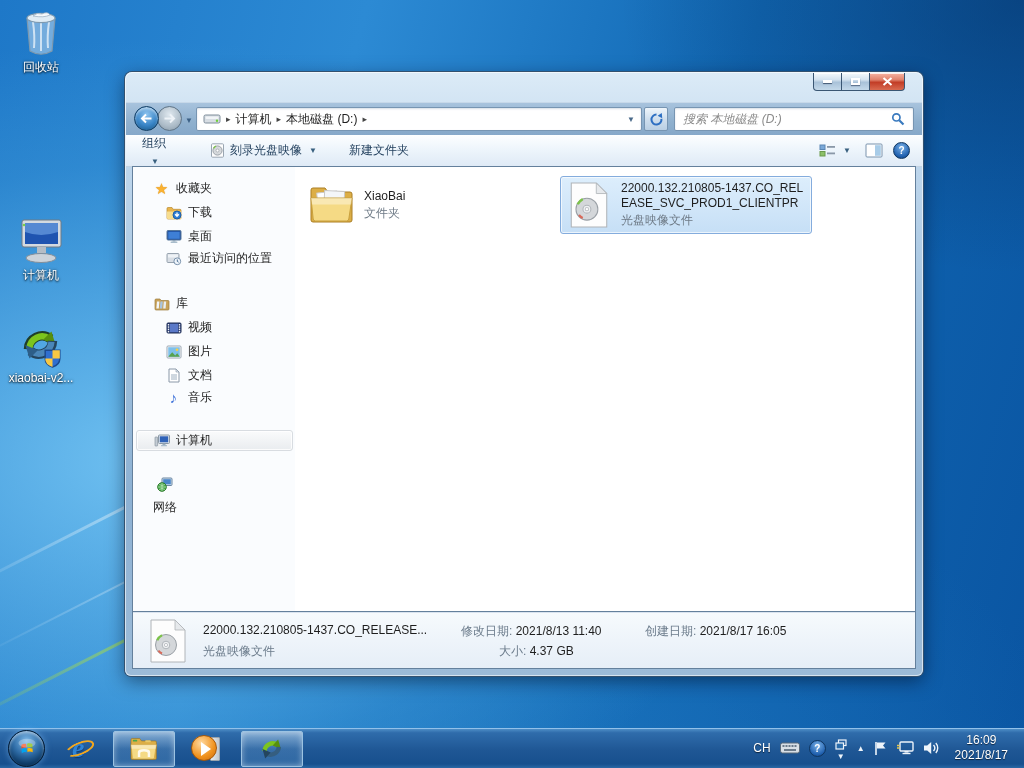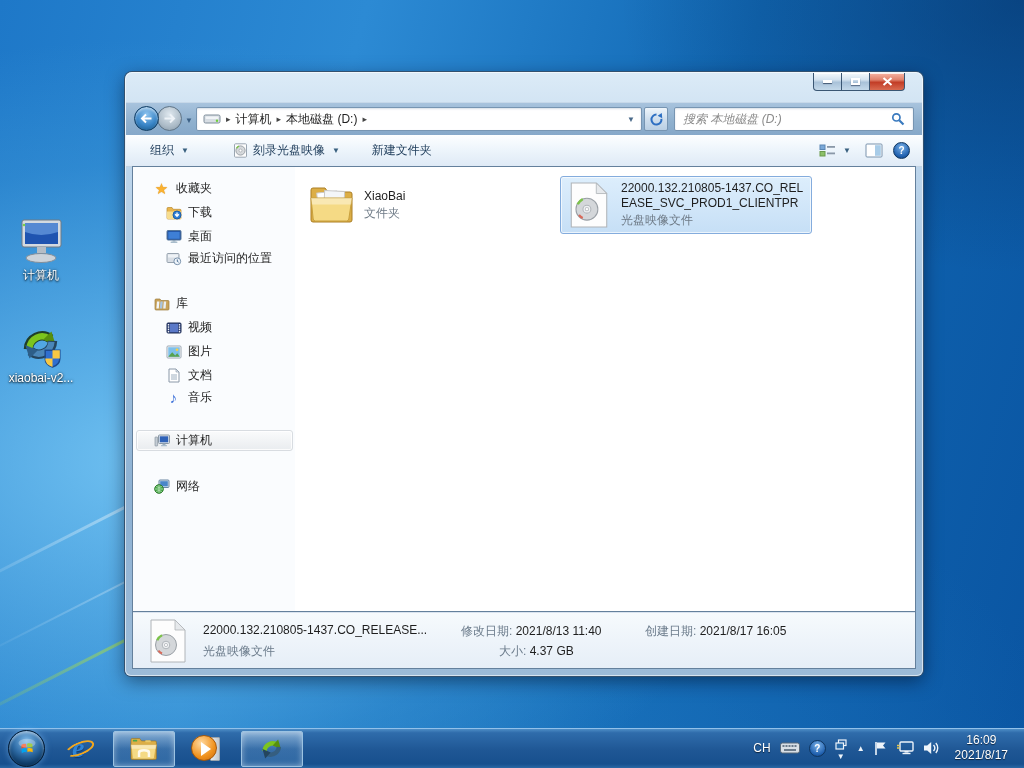--- a/index.html
+++ b/index.html
@@ -107,20 +107,31 @@
   .tri { font-size:8px; color:#eef4fa; }
 </style>
 </head>
 <body>
 
 <div class="desktop">
   <div class="streak s1"></div>
   <div class="streak s2"></div>
   <div class="streak s3"></div>
 
+  <div class="dicon" style="left:3px;top:10px;">
+    <div class="art">
+      <svg width="40" height="46" viewBox="0 0 40 46">
+        <path d="M6,8 L9,41 q11,6.5 22,0 L34,8" fill="rgba(186,214,236,.55)" stroke="#7e99ae" stroke-width="1.2"></path>
+        <path d="M12,12 q2,14 1,26 M20,13 v28 M28,12 q-2,14 -1,26" stroke="rgba(255,255,255,.65)" stroke-width="2" fill="none"></path>
+        <ellipse cx="20" cy="8" rx="14" ry="4.6" fill="#dfecf5" stroke="#7e99ae" stroke-width="1.2"></ellipse>
+        <path d="M12,6 q4,-4 9,-2 q6,-3 8,1 q-6,3 -17,1z" fill="#f4f8fb" stroke="#9fb4c6" stroke-width=".8"></path>
+      </svg>
+    </div>
+    <div class="dlabel">回收站</div>
+  </div>
 
 
   <div class="dicon" style="left:3px;top:218px;">
     <div class="art">
       <svg width="52" height="46" viewBox="0 0 52 46">
         <rect x="7" y="2" width="39" height="27" rx="2" fill="#d4dae0" stroke="#6e7a86"></rect>
         <rect x="10" y="5" width="33" height="21" fill="#1f54b0"></rect>
         <path d="M10,5 h33 v9 q-17,6 -33,0z" fill="rgba(130,180,240,.55)"></path>
         <circle cx="9" cy="7" r="1.3" fill="#7ad14a"></circle>
         <path d="M22,29 h9 v6 h-9z" fill="#b4bdc6"></path>
@@ -198,21 +209,21 @@
 
     <div class="searchbox">
       <span class="ph">搜索 本地磁盘 (D:)</span>
       <svg width="14" height="14" viewBox="0 0 14 14">
         <circle cx="5.4" cy="5.4" r="3.6" stroke="#3a7abf" stroke-width="1.7" fill="none"></circle>
         <path d="M8.2,8.2 L12.5,12.5" stroke="#3a7abf" stroke-width="2.2"></path>
       </svg>
     </div>
 
     <div class="cmdbar">
-      <div class="cmd" style="margin-left:16px;">
+      <div class="cmd" style="margin-left:8px;flex-direction:column;">
         <span>组织</span>
         <span class="da">▼</span>
       </div>
       <div class="cmd" style="margin-left:28px;">
         <svg width="15" height="15" viewBox="0 0 15 15">
           <rect x="1.5" y="0.8" width="12" height="13.4" rx="1" fill="#fdfdfd" stroke="#9aa6b2"></rect>
           <circle cx="7.5" cy="7.5" r="4.6" fill="#d6d9dc" stroke="#9aa1a8"></circle>
           <circle cx="7.5" cy="7.5" r="1.5" fill="#fff" stroke="#b0b5ba"></circle>
           <path d="M3.6,5.4 a4.6,4.6 0 0 1 2.4,-2.3" stroke="#7cc24a" stroke-width="1.4" fill="none"></path>
         </svg>
@@ -345,21 +356,21 @@
               <rect x="1" y="4" width="2.6" height="9" rx=".5" fill="#c4ccd4" stroke="#7e8a96" stroke-width=".6"></rect>
               <rect x="4.5" y="2" width="11" height="8.5" rx="1" fill="#dfe5ea" stroke="#8a98a6"></rect>
               <rect x="5.8" y="3.3" width="8.4" height="6" fill="#2f62b8"></rect>
               <rect x="8.5" y="10.5" width="3" height="1.4" fill="#8fa5b8"></rect>
               <rect x="7" y="12" width="6" height="1.3" rx=".6" fill="#a8bccb"></rect>
             </svg>
           </span>
           <span class="lbl">计算机</span>
         </div>
 
-        <div class="srow" style="left:20px;top:309px;">
+        <div class="srow" style="left:20px;top:309px;flex-direction:column;">
           <span class="ico16">
             <svg width="16" height="15" viewBox="0 0 16 15">
               <rect x="5" y="1" width="10" height="7.5" rx="1" fill="#cfe0ee" stroke="#6a86a2"></rect>
               <rect x="6.2" y="2.2" width="7.6" height="5.1" fill="#4a86c8"></rect>
               <circle cx="5" cy="10" r="4.3" fill="#44a844" stroke="#2e7a2e"></circle>
               <path d="M1,10 h8 M5,6 v8 M2.2,7.5 q2.8,2 5.6,0 M2.2,12.5 q2.8,-2 5.6,0" stroke="#bfe4bf" stroke-width=".8" fill="none"></path>
             </svg>
           </span>
           <span class="lbl">网络</span>
         </div>

